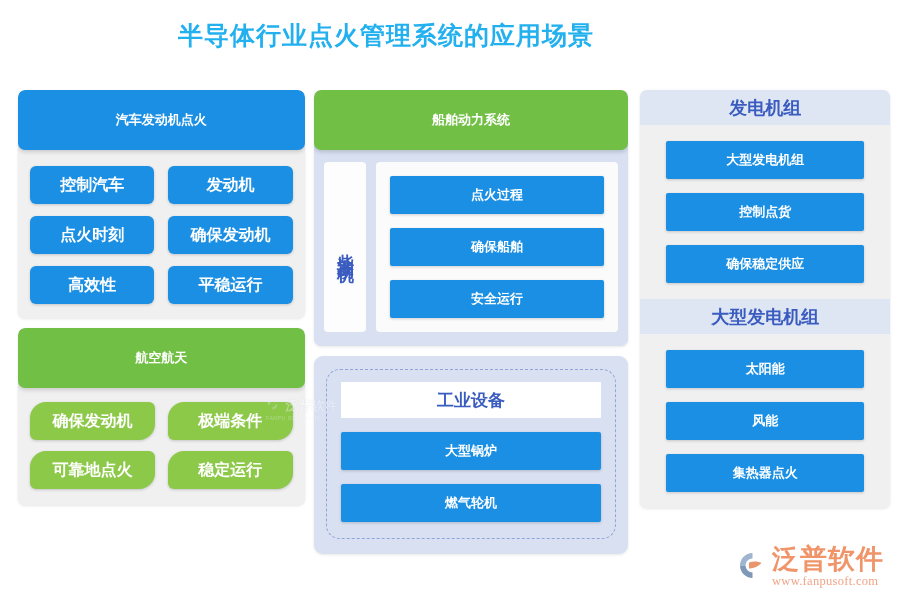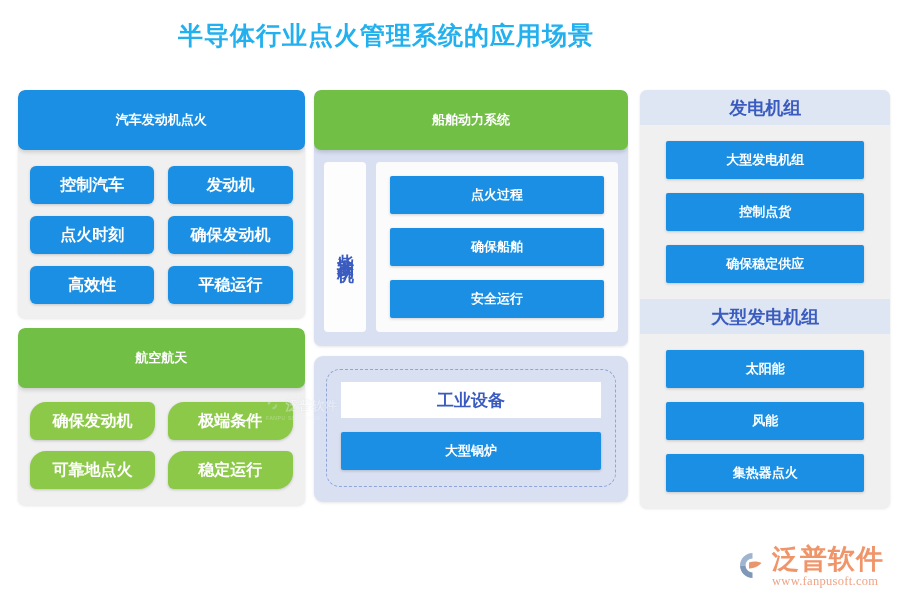--- a/index.html
+++ b/index.html
@@ -337,20 +337,21 @@
           <div class="chip-wide">确保船舶</div>
           <div class="chip-wide">安全运行</div>
         </div>
       </div>
     </div>
 
     <div id="industrial-outer">
       <div id="industrial-dashed">
         <div id="industrial-header">工业设备</div>
         <div class="chip-wide">大型锅炉</div>
+        <div class="chip-wide">燃气轮机</div>
       </div>
     </div>
   </div>
 
   <div class="column" id="col-power">
     <div id="power-shell">
 
       <div class="hdr-lightblue">发电机组</div>
       <div class="power-list">
         <div class="chip-wide">大型发电机组</div>

